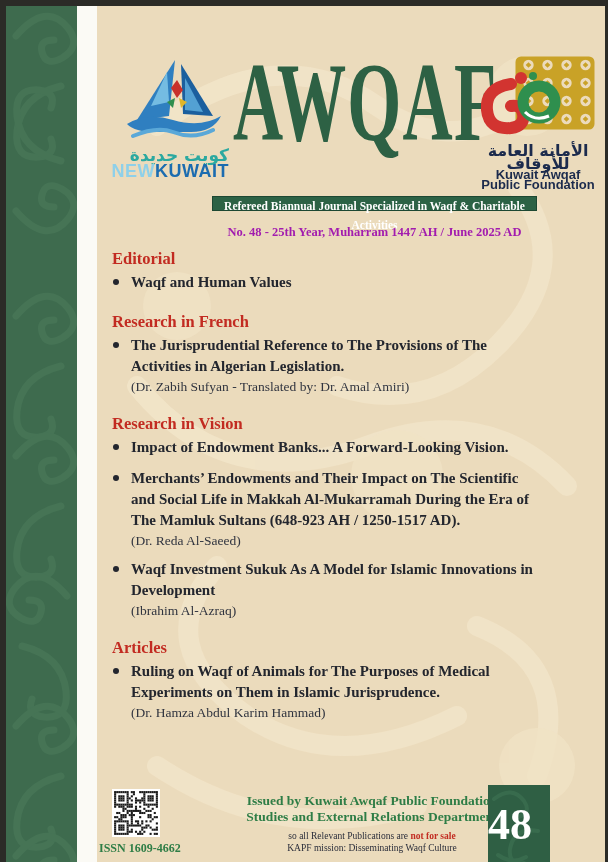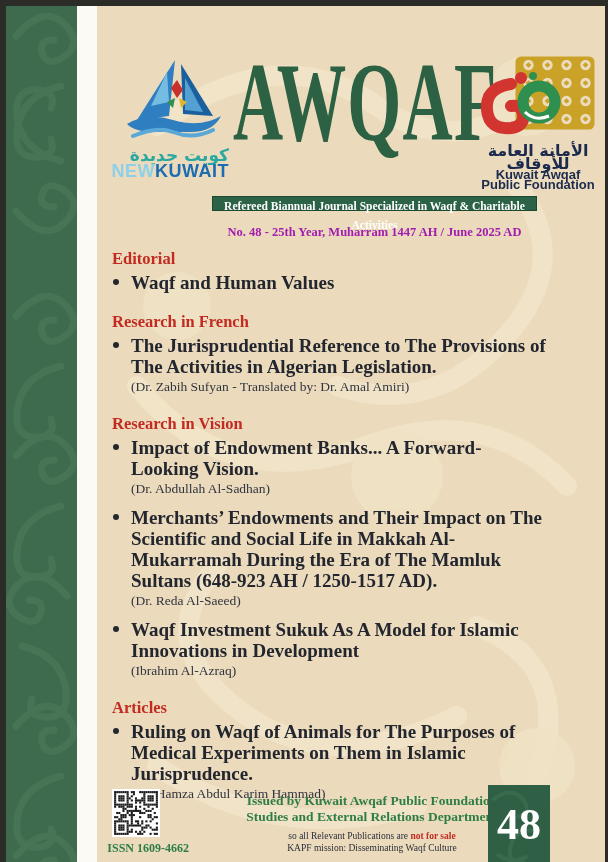--- a/index.html
+++ b/index.html
@@ -49,32 +49,32 @@
   .issue-line{
     position:absolute; left:95px; top:219px; width:365px; text-align:center;
     color:#a21caf; font-weight:bold; font-size:12.5px;
   }
   
   .content{position:absolute; left:15px; top:243px; width:434px;}
   .section{margin-bottom:19px;}
   .section-heading{color:#c22b21; font-weight:bold; font-size:16.5px; line-height:19px; margin-bottom:4px;}
   .item{position:relative; padding-left:19px; margin-bottom:10px;}
   .bullet{position:absolute; left:1px; top:7px; width:6px; height:6px; border-radius:50%; background:#23262e;}
-  .item-title{color:#23262e; font-weight:bold; font-size:19px; line-height:21px;}
+  .item-title{color:#23262e; font-weight:bold; font-size:15px; line-height:21px;}
   .item-author{color:#30343f; font-size:13.5px; line-height:17px; margin-top:1px;}
   
   .qr{position:absolute; left:15px; top:783px; width:48px; height:48px; background:#fff;}
-  .issn{position:absolute; left:2px; top:835px; width:90px; text-align:right; color:#2e7d46; font-weight:bold; font-size:12px;}
+  .issn{position:absolute; left:2px; top:835px; width:90px; text-align:left; color:#2e7d46; font-weight:bold; font-size:12px;}
   .issued{position:absolute; left:95px; top:787px; width:360px; text-align:center;}
   .issued-line{color:#2e7d46; font-weight:bold; font-size:13.5px; line-height:16px;}
   .mission{margin-top:6px; font-family:"Liberation Serif", serif; color:#2a2d3a; font-size:9.5px; line-height:11.5px;}
   .not-for-sale{color:#c22b21; font-weight:bold;}
   .issue-box{
     position:absolute; left:391px; top:779px; width:62px; bottom:0;
-    background:#2f5f44; overflow:hidden; text-align:center;
+    background:#2f5f44; overflow:hidden; text-align:left;
   }
   .issue-box .num{position:relative; color:#ffffff; font-weight:bold; font-size:44px; line-height:80px;}
 </style>
 </head>
 <body>
 
 <div class="cover">
 
   <div class="green-band">
     <svg width="71" height="862" viewBox="0 0 71 862">
@@ -183,21 +183,20 @@
           <div class="item-title">The Jurisprudential Reference to The Provisions of The Activities in Algerian Legislation.</div>
           <div class="item-author">(Dr. Zabih Sufyan - Translated by: Dr. Amal Amiri)</div>
         </div>
       </div>
 
       <div class="section">
         <div class="section-heading">Research in Vision</div>
         <div class="item">
           <span class="bullet"></span>
           <div class="item-title">Impact of Endowment Banks... A Forward-Looking Vision.</div>
-          <div class="item-author">(Dr. Abdullah Al-Sadhan)</div>
         </div>
         <div class="item">
           <span class="bullet"></span>
           <div class="item-title">Merchants’ Endowments and Their Impact on The Scientific and Social Life in Makkah Al-Mukarramah During the Era of The Mamluk Sultans (648-923 AH / 1250-1517 AD).</div>
           <div class="item-author">(Dr. Reda Al-Saeed)</div>
         </div>
         <div class="item">
           <span class="bullet"></span>
           <div class="item-title">Waqf Investment Sukuk As A Model for Islamic Innovations in Development</div>
           <div class="item-author">(Ibrahim Al-Azraq)</div>

